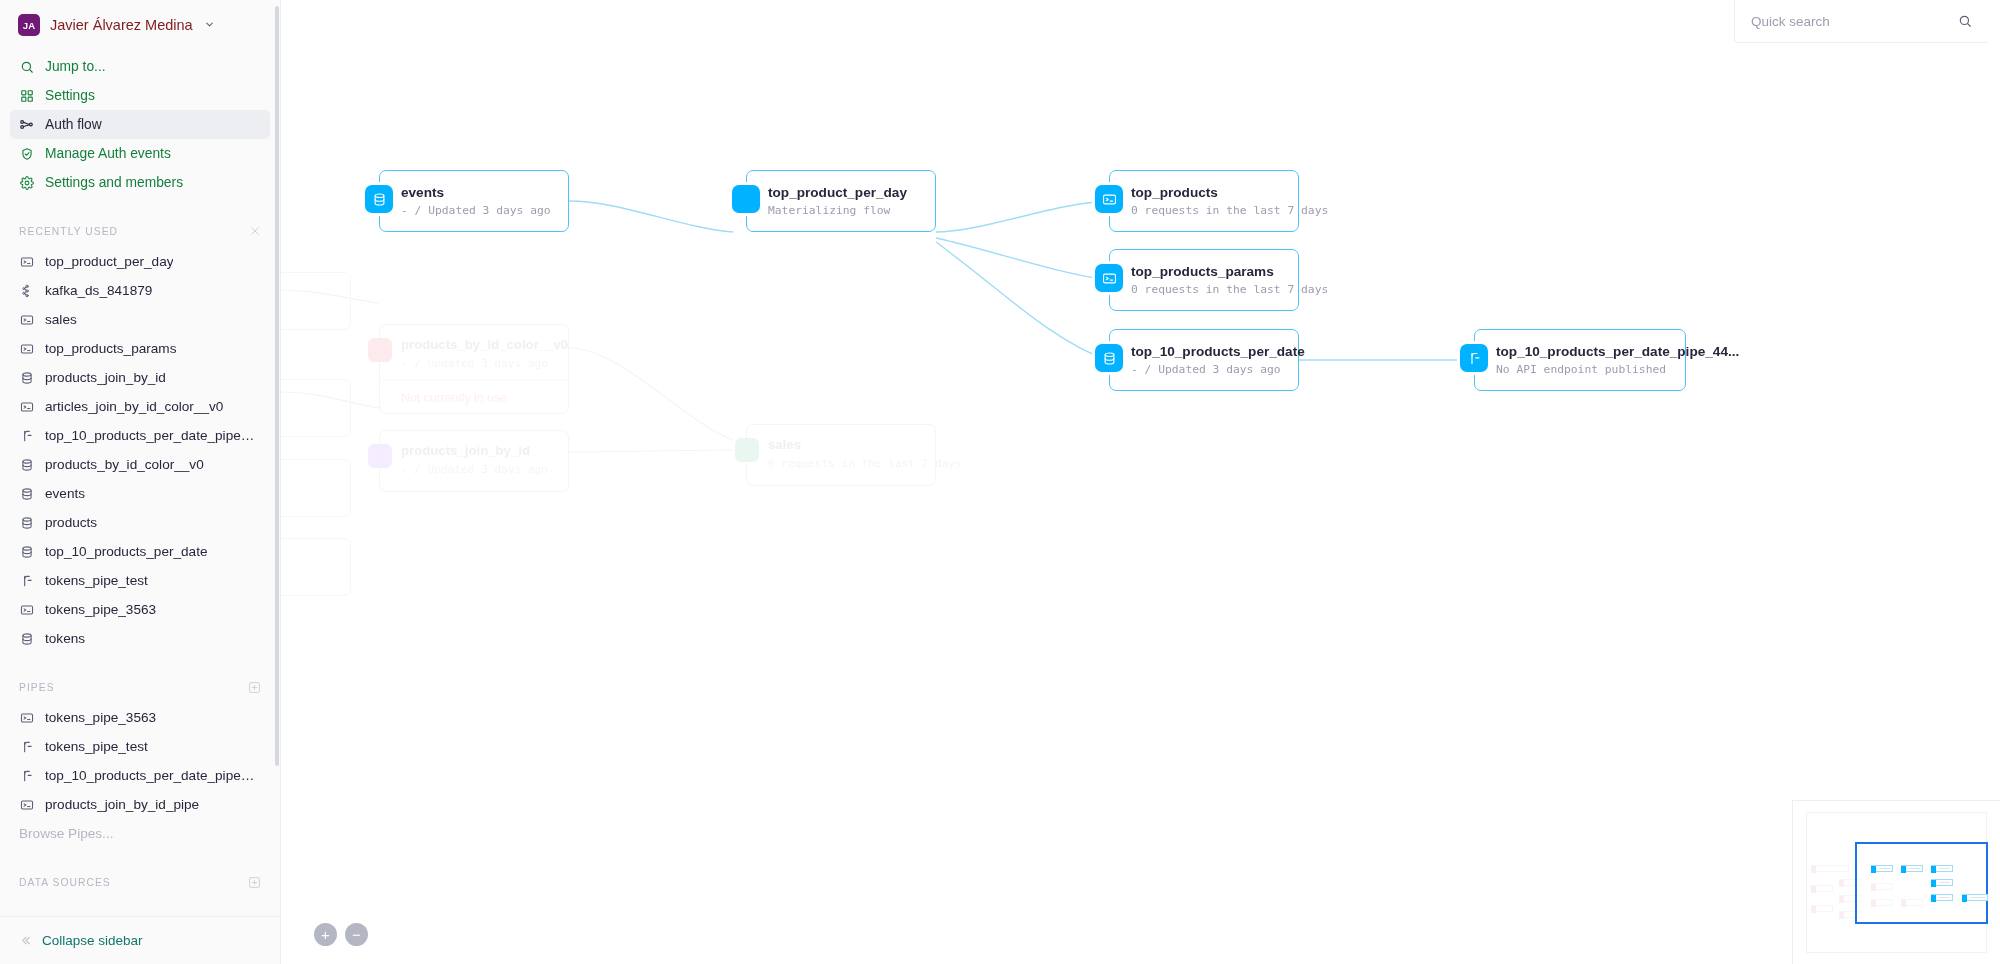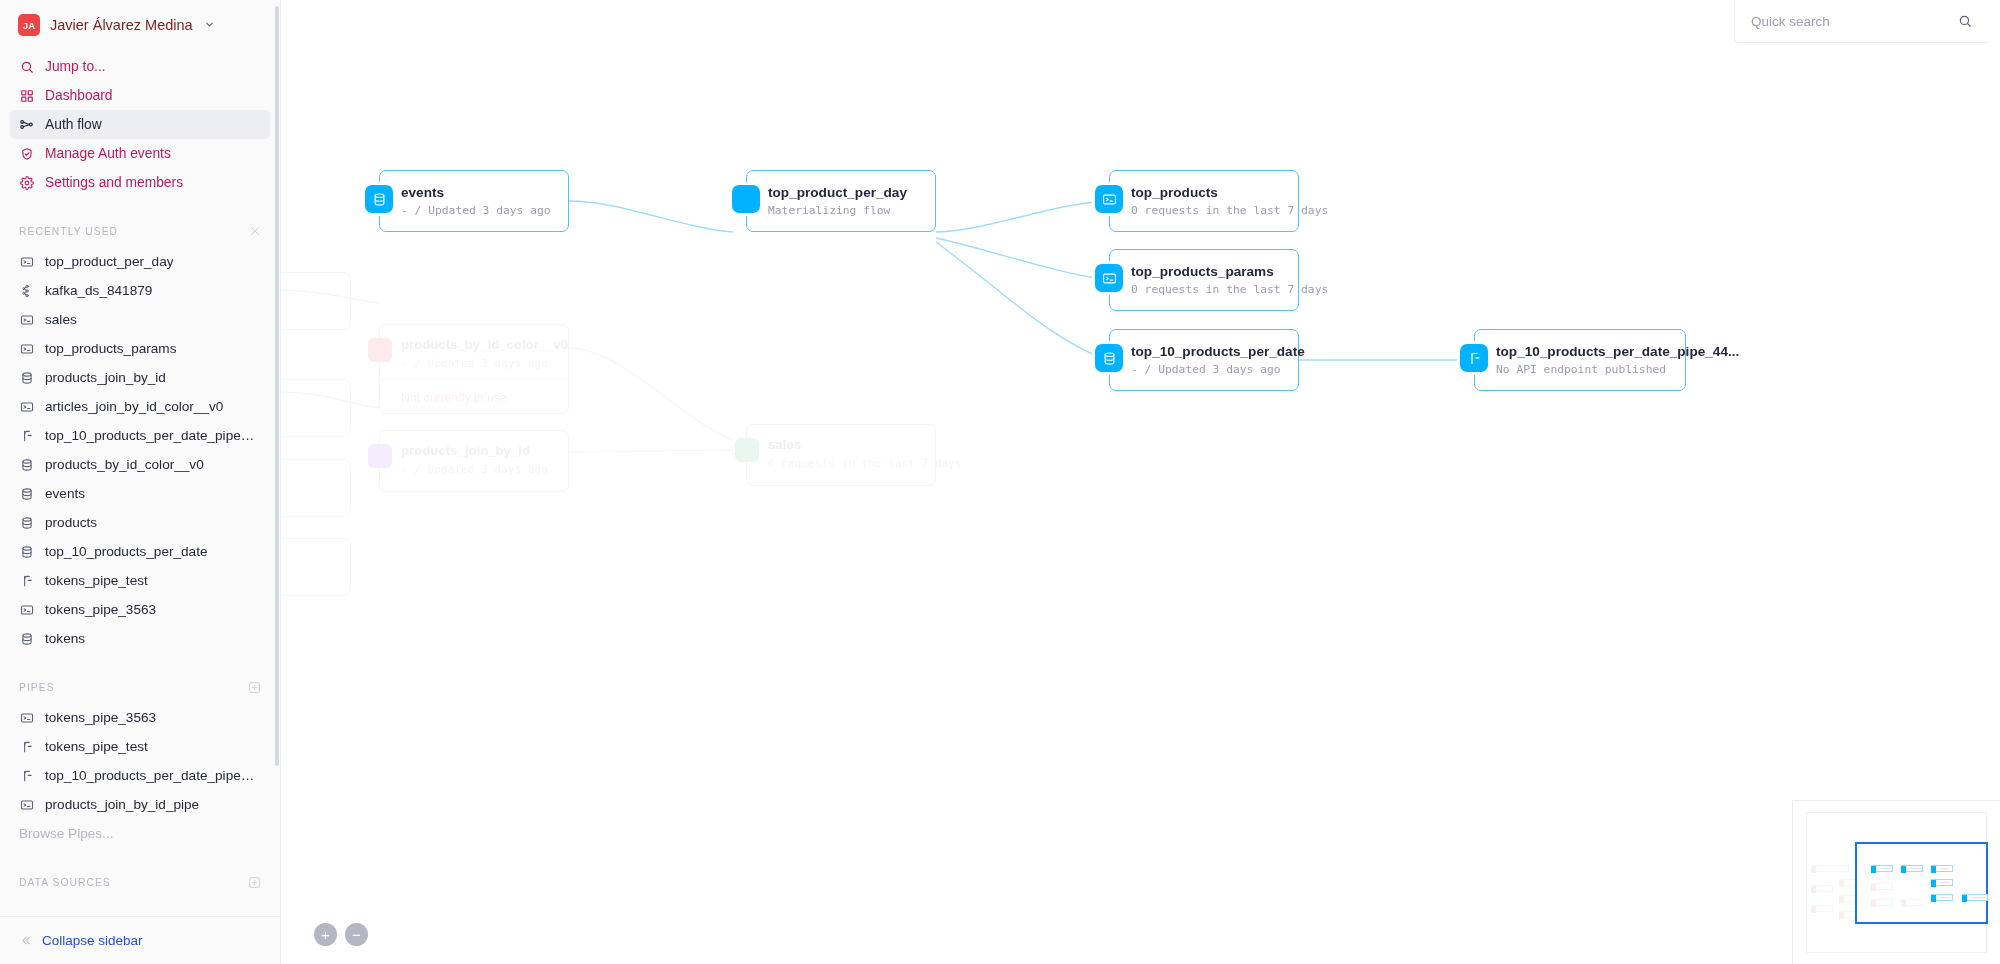--- a/index.html
+++ b/index.html
@@ -25,31 +25,31 @@
     flex: 1 1 auto;
     overflow: hidden;
     padding-top: 0px;
   }
   .workspace {
     display: flex; align-items: center; gap: 10px;
     padding: 14px 18px 12px 18px;
   }
   .ws-avatar {
     width: 22px; height: 22px; border-radius: 5px;
-    background: #ef4444; color: #fff;
+    background: #701a75; color: #fff;
     font-size: 9.5px; font-weight: 700; letter-spacing: .3px;
     display: flex; align-items: center; justify-content: center;
   }
   .ws-name { font-size: 14.5px; color: #7f1d1d; font-weight: 400; }
   .ws-caret { color: #5a5f75; font-size: 11px; margin-left: 1px; }
 
   .nav-item {
     display: flex; align-items: center; gap: 11px;
     height: 29px; margin: 0 10px; padding: 0 9px;
-    border-radius: 5px; font-size: 13.8px; color: #be185d;
+    border-radius: 5px; font-size: 13.8px; color: #15803d;
     cursor: pointer; white-space: nowrap;
   }
   .nav-item.active { background: #eceef1; color: #25283d; }
   .nav-item .ic { width: 15px; height: 15px; display: flex; align-items: center; justify-content: center; flex: 0 0 15px; }
   .nav-item svg { display: block; }
   .nav-gap { height: 4px; }
 
   .section-head {
     display: flex; align-items: center; justify-content: space-between;
     padding: 0 19px 0 19px; margin-top: 26px; margin-bottom: 8px;
@@ -72,21 +72,21 @@
   .browse {
     padding: 6px 19px; font-size: 13.6px; color: #b4b7c3; cursor: pointer;
     height: 29px; display: flex; align-items: center;
   }
 
   .sb-foot {
     border-top: 1px solid #eceef1;
     height: 48px; display: flex; align-items: center; gap: 10px;
     padding: 0 19px; flex: 0 0 48px;
   }
-  .sb-foot span.t { font-size: 13.5px; color: #1d4ed8; }
+  .sb-foot span.t { font-size: 13.5px; color: #0f766e; }
   .sb-foot .ic { color: #c3c6d0; display: flex; }
 
   .sb-scrollbar {
     position: absolute; right: 1px; top: 6px;
     width: 4px; height: 760px; border-radius: 3px;
     background: #d5d8e0;
   }
 
   
   .canvas {
@@ -211,21 +211,21 @@
 
       <div class="nav-item">
         <span class="ic">
           <svg width="14" height="14" viewBox="0 0 24 24" fill="none" stroke="currentColor" stroke-width="2">
               <rect x="3" y="3" width="7" height="7" rx="1"></rect>
               <rect x="14" y="3" width="7" height="7" rx="1"></rect>
               <rect x="3" y="14" width="7" height="7" rx="1"></rect>
               <rect x="14" y="14" width="7" height="7" rx="1"></rect>
             </svg>
         </span>
-        <span>Dashboard</span>
+        <span>Settings</span>
       </div>
 
       <div class="nav-item active">
         <span class="ic">
           <svg width="15" height="15" viewBox="0 0 24 24" fill="none" stroke="currentColor" stroke-width="1.9" stroke-linecap="round">
               <circle cx="5" cy="8" r="2.2"></circle>
               <circle cx="5" cy="16" r="2.2"></circle>
               <circle cx="19" cy="12" r="2.2"></circle>
               <path d="M7.2 8.6c4 1.2 5.6 2.2 9.6 3M7.2 15.4c4-1.2 5.6-2.2 9.6-3"></path>
             </svg>

